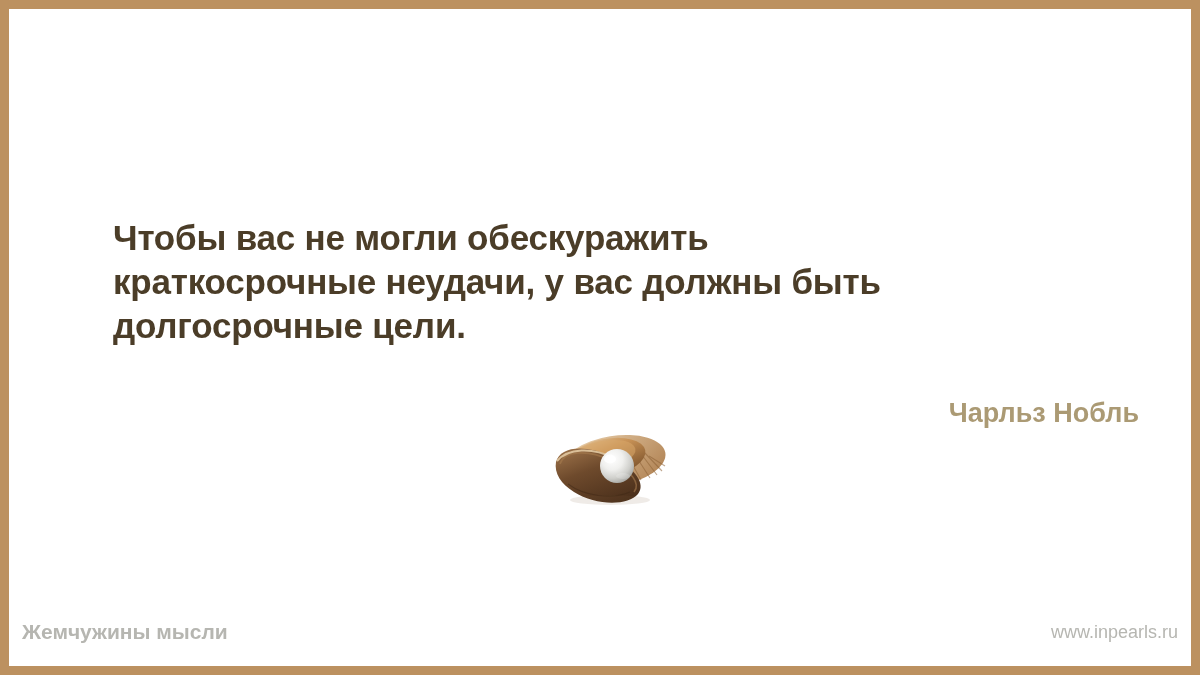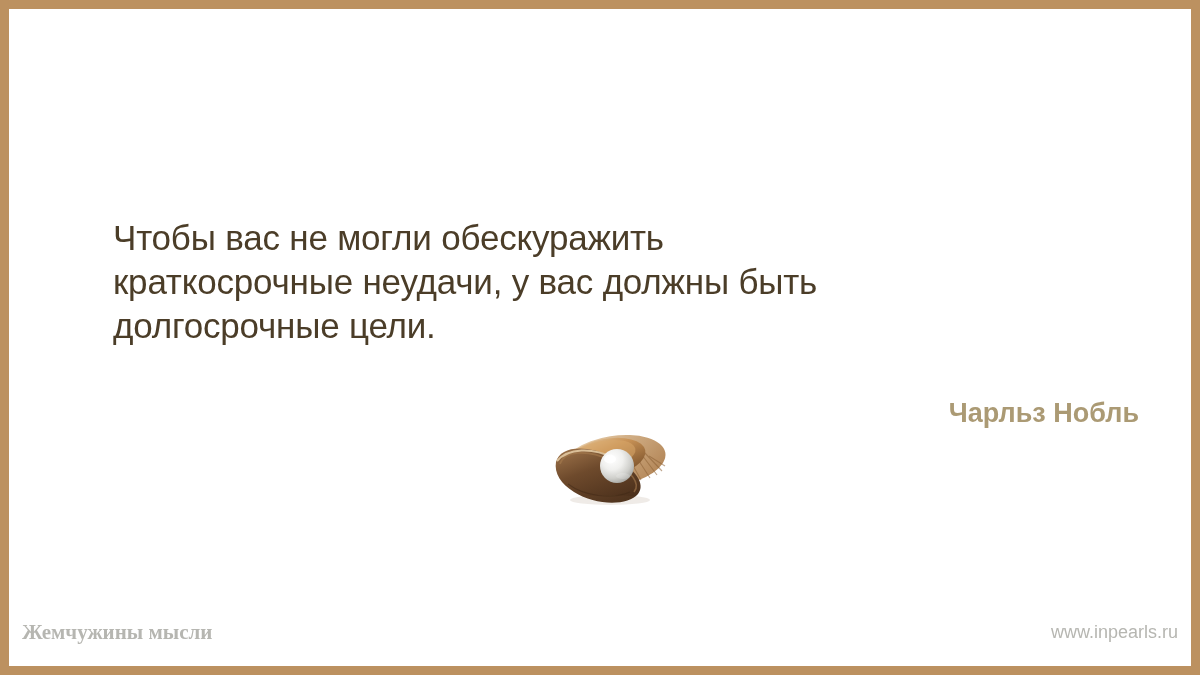--- a/index.html
+++ b/index.html
@@ -20,21 +20,21 @@
     overflow: hidden;
   }
 
   
   #quote {
     position: absolute;
     left: 104px;
     top: 207px;
     width: 1000px;
     font-family: "Liberation Sans", sans-serif;
-    font-weight: normal;
+    font-weight: bold;
     font-size: 35px;
     line-height: 44px;
     letter-spacing: -0.2px;
     color: #4b3d28;
     white-space: pre-line;
   }
 
   
   #author {
     position: absolute;
@@ -57,21 +57,21 @@
     width: 140px;
     height: 82px;
   }
   #shell-wrap svg { display: block; width: 140px; height: 82px; }
 
   
   #footer-left {
     position: absolute;
     left: 13px;
     bottom: 21px;
-    font-family: Liberation Serif, serif;
+    font-family: Liberation Sans, sans-serif;
     font-weight: bold;
     font-size: 21px;
     line-height: 26px;
     color: #b6b6b1;
     white-space: nowrap;
   }
   #footer-right {
     position: absolute;
     right: 13px;
     bottom: 21px;

